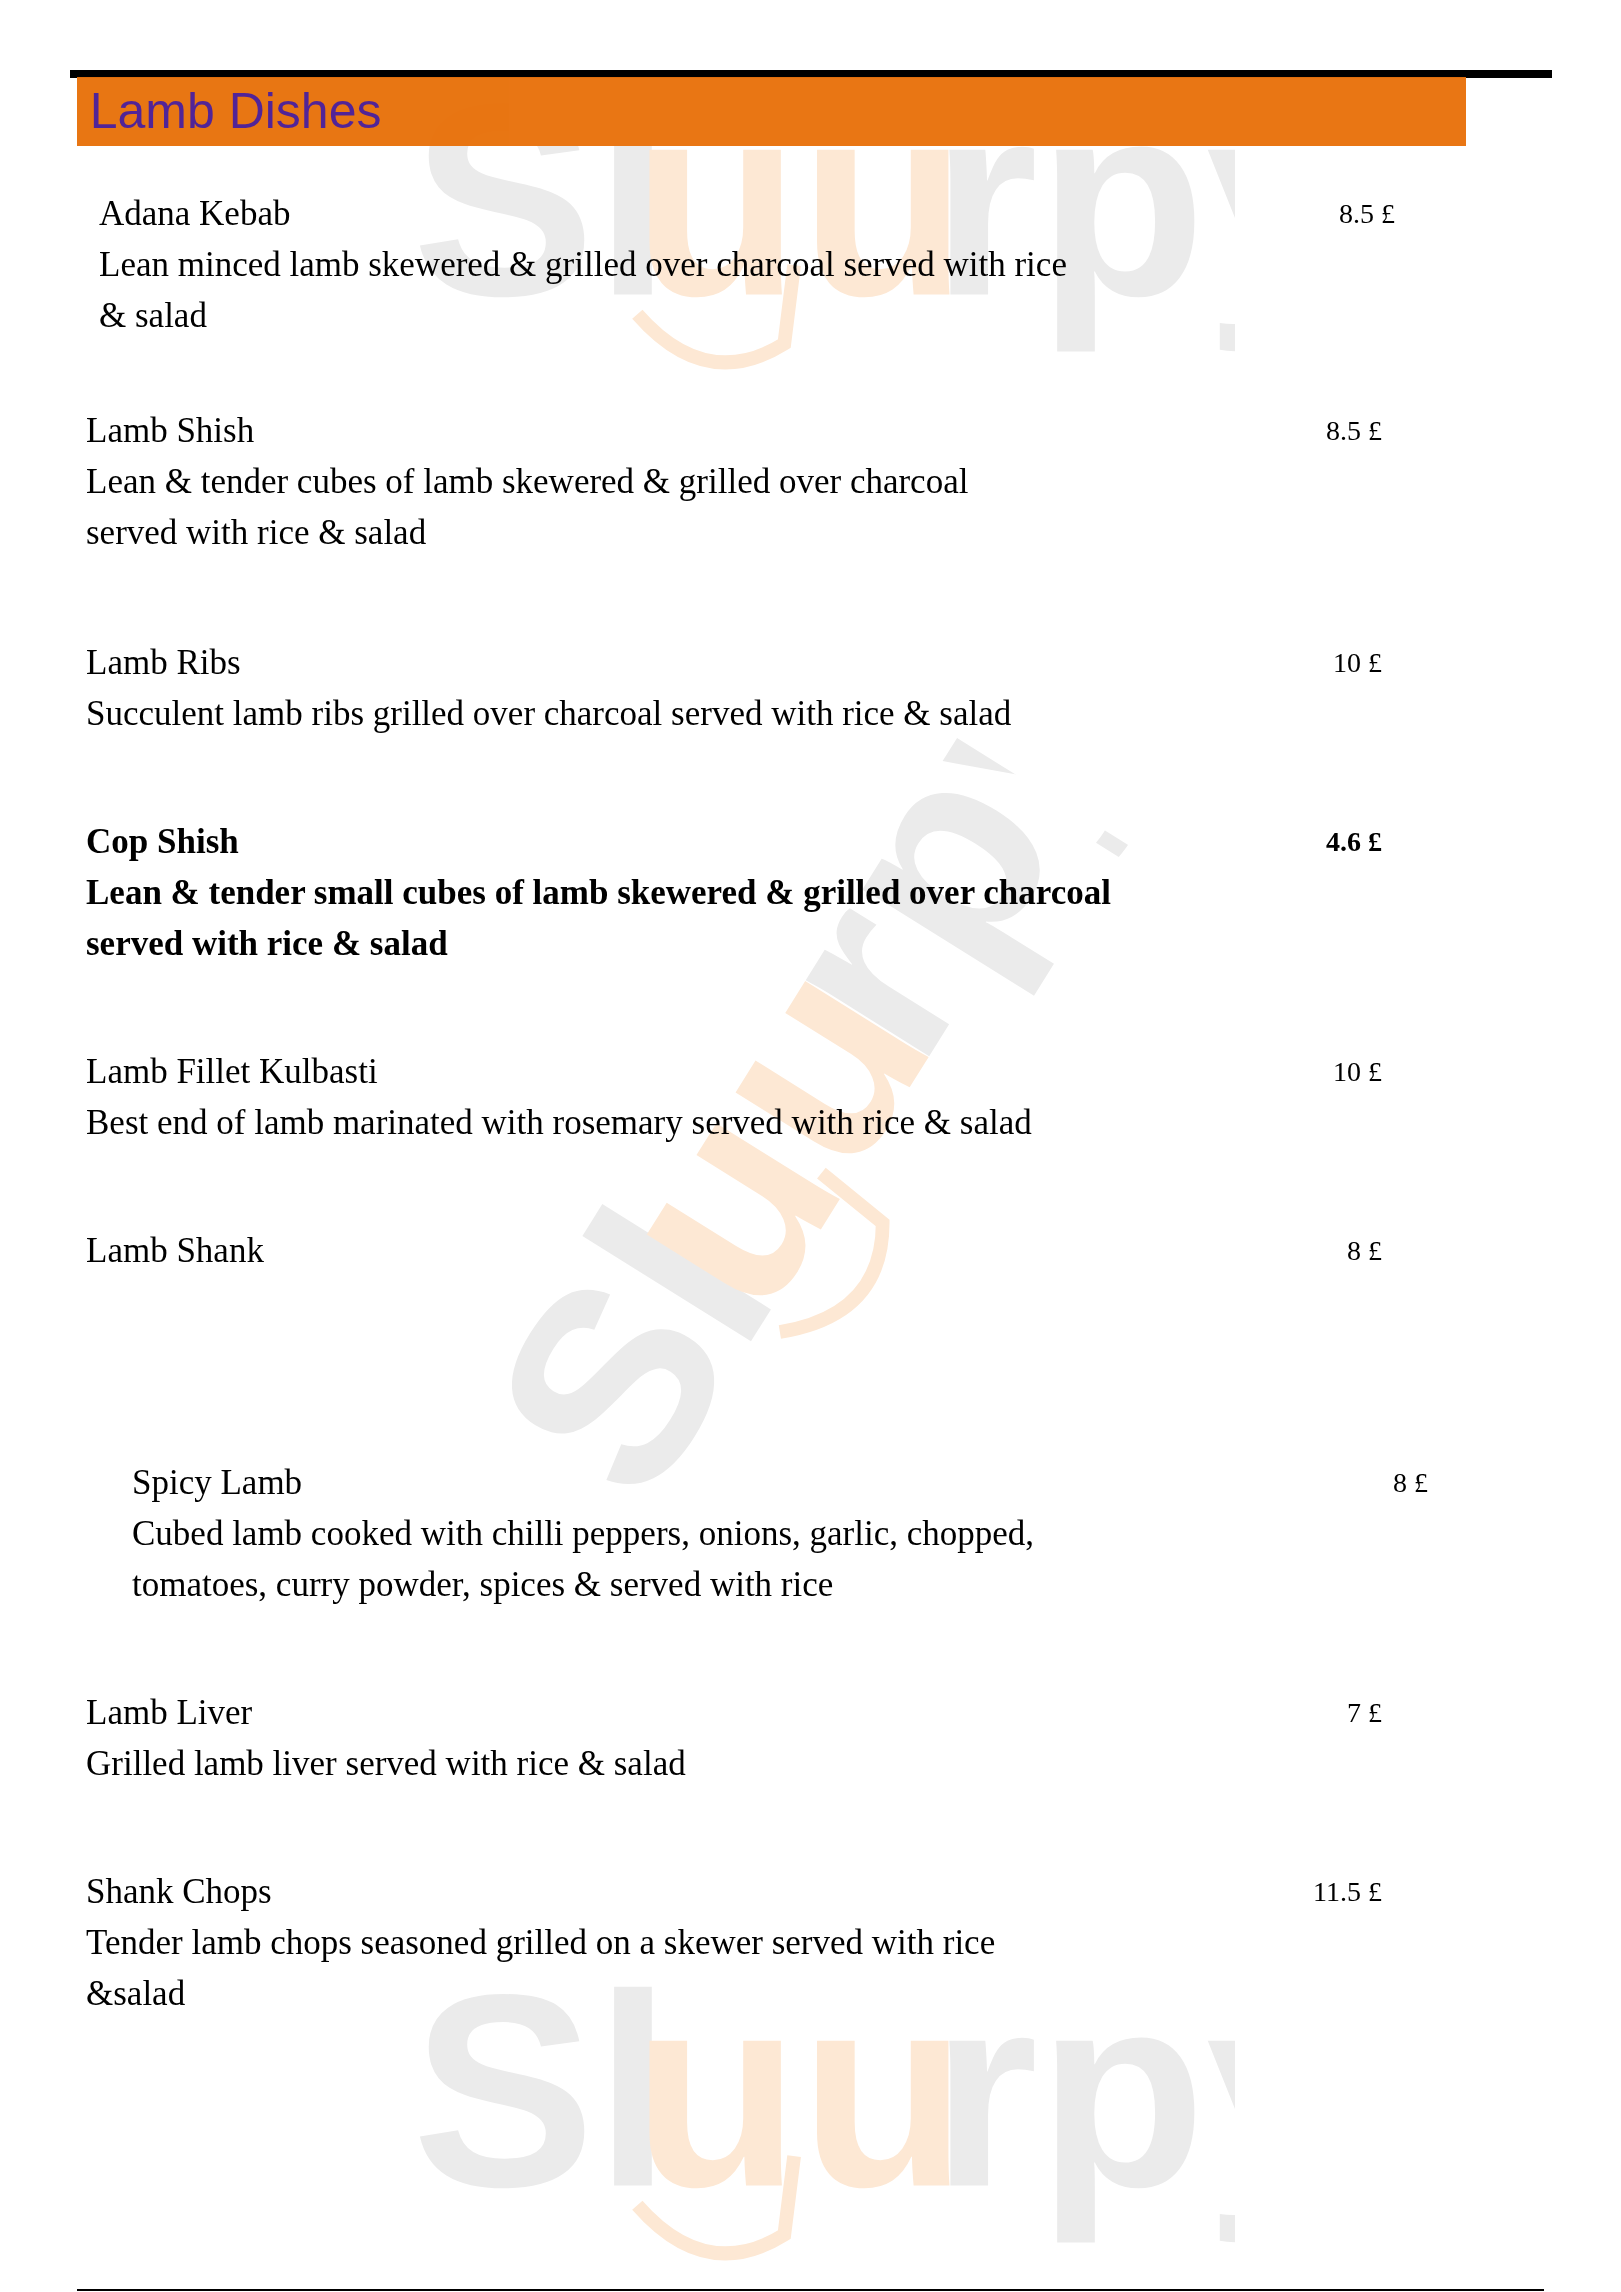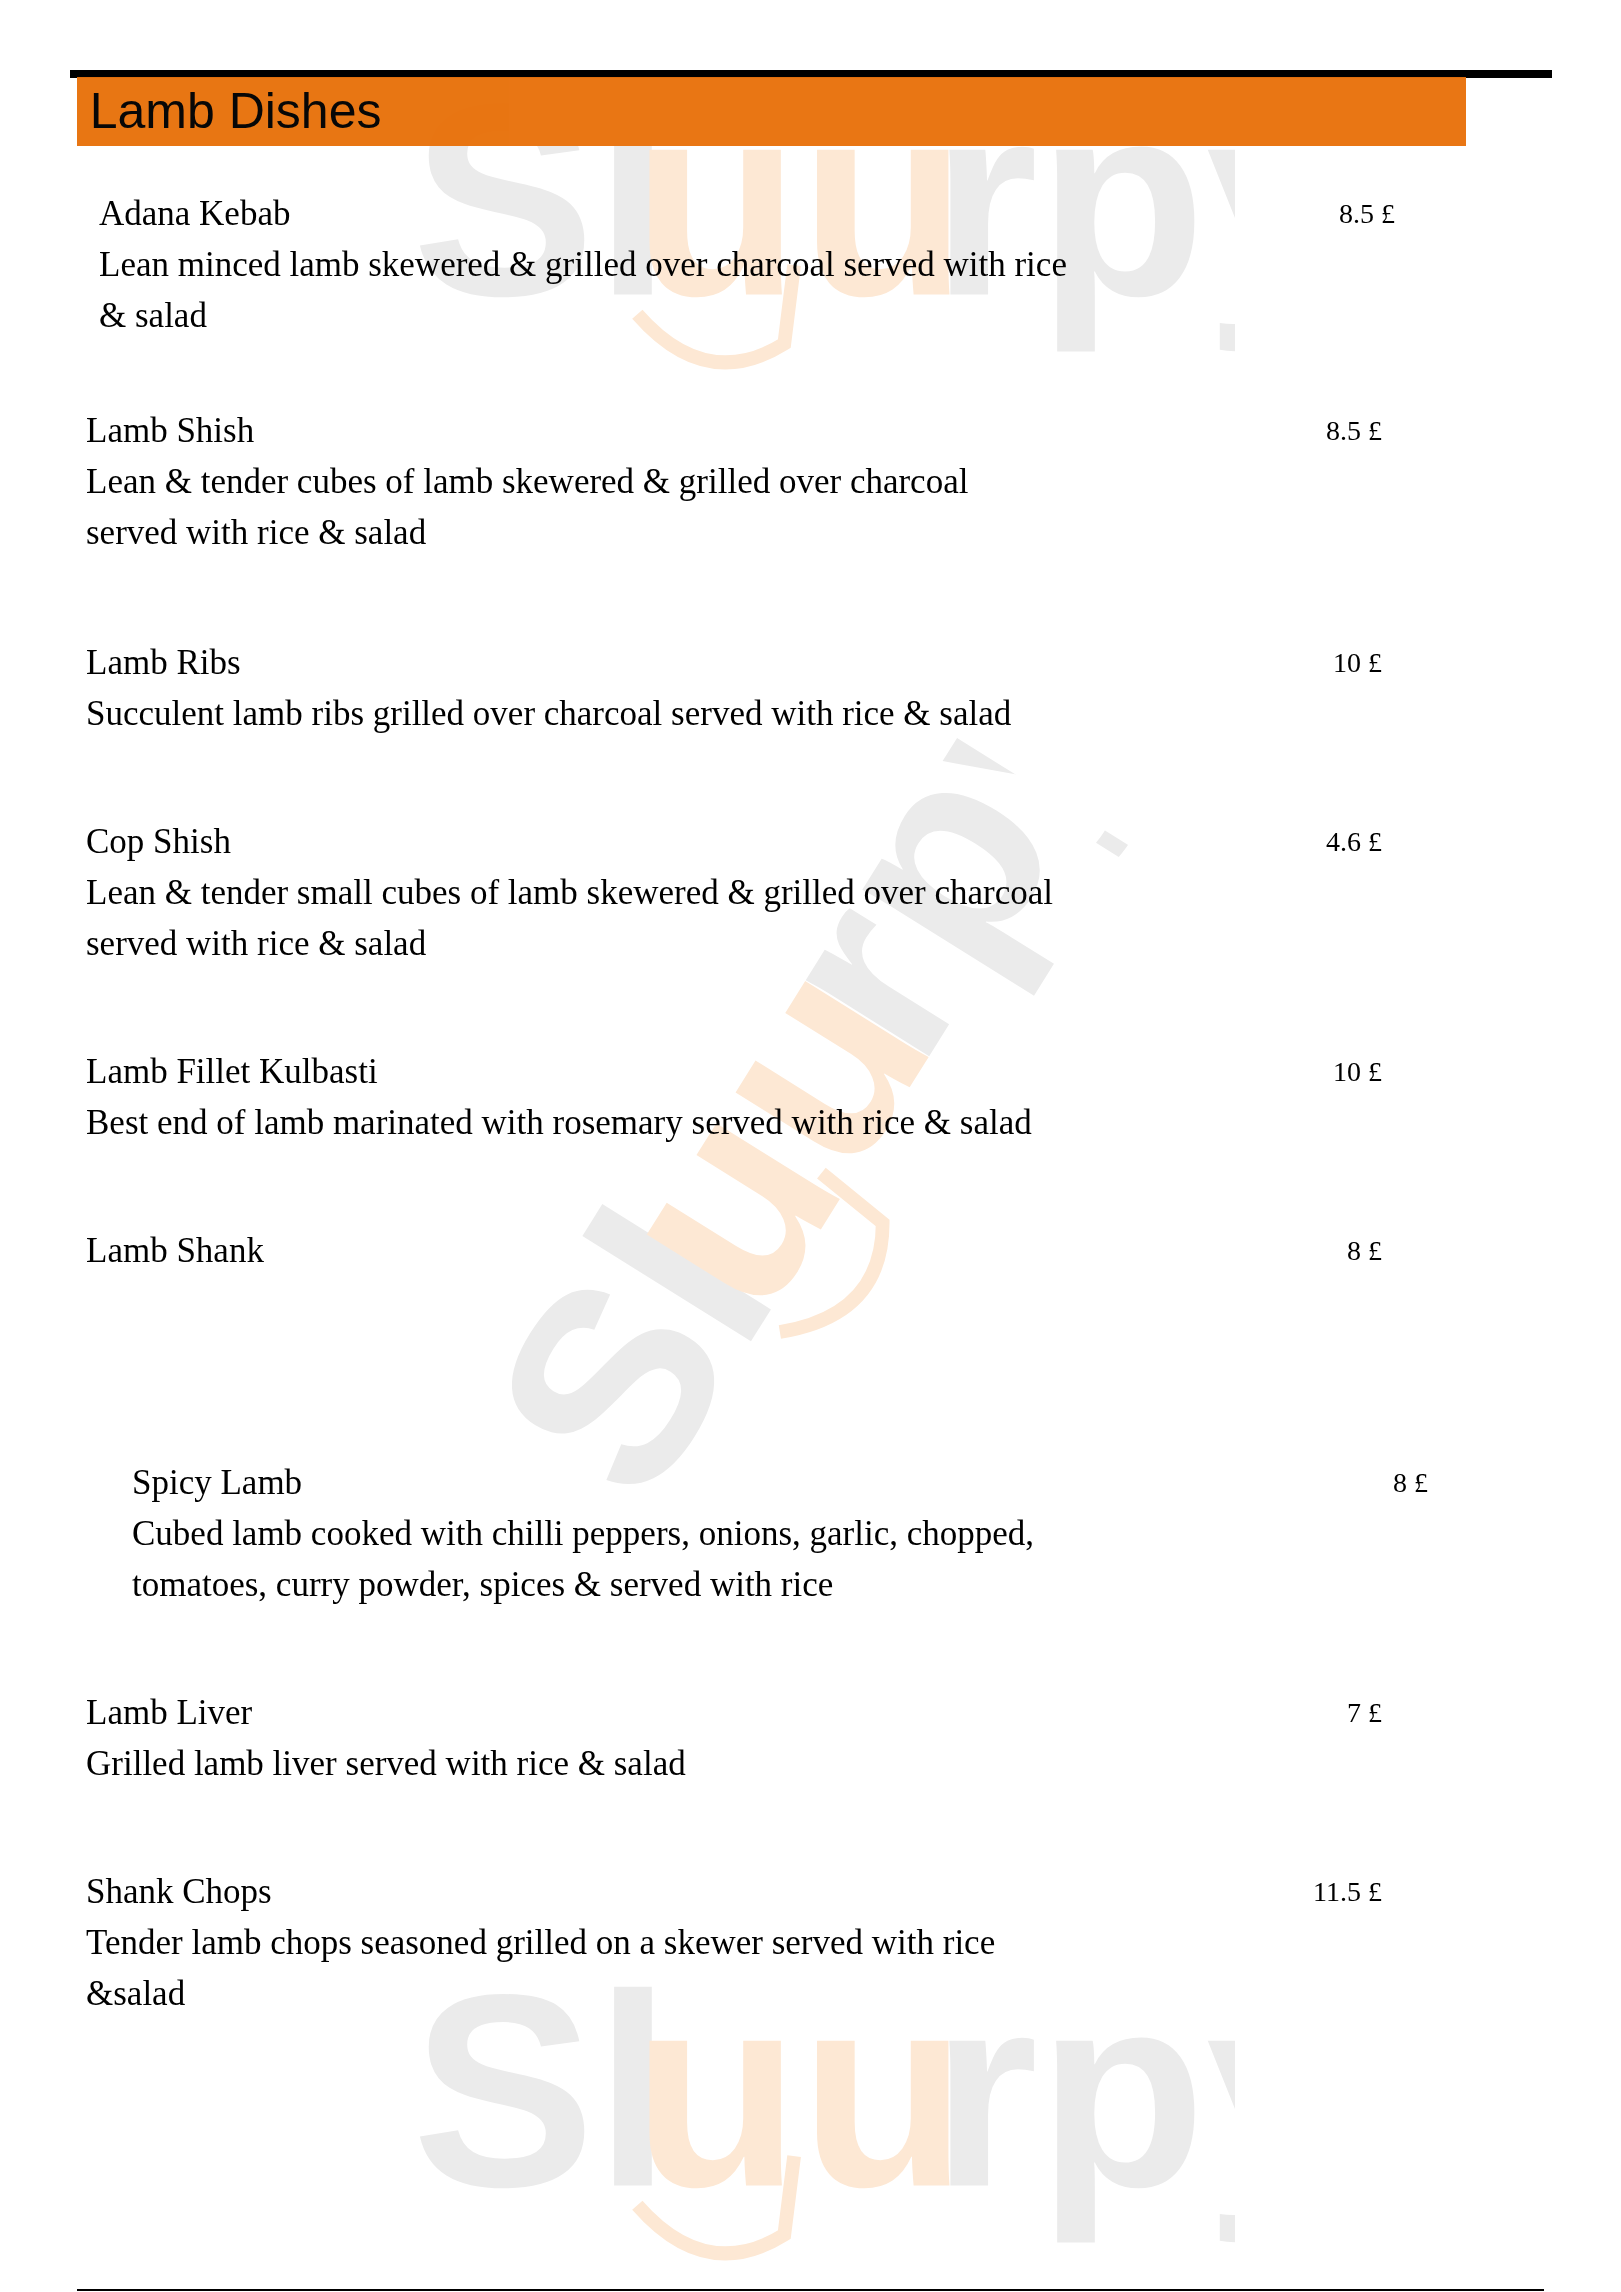--- a/index.html
+++ b/index.html
@@ -12,21 +12,21 @@
   .wm { position: absolute; pointer-events: none; z-index: 0; }
   .wm svg { display: block; }
   .top-rule { position: absolute; left: 70px; top: 70px; width: 1482px; height: 7.8px; background: #000; z-index: 2; }
   .header-bar {
     position: absolute; left: 77px; top: 77px; width: 1389px; height: 69px;
     background: #e8720c; z-index: 2; opacity: 0.97;
   }
   .header-title {
     position: absolute; left: 12.7px; top: 3.9px;
     font-family: "Liberation Sans", "DejaVu Sans", sans-serif;
-    font-size: 50px; line-height: 61px; color: #000000;
+    font-size: 50px; line-height: 61px; color: #4c1d95;
   }
   .item { position: absolute; left: 86px; width: 1296px; z-index: 3; }
   .item-name, .item-desc {
     font-size: 35px; line-height: 51px; white-space: pre-line;
   }
   .item-desc { width: 1157px; }
   .item-price {
     position: absolute; right: 0; top: 0;
     font-size: 28px; line-height: 51px; text-align: right;
   }
@@ -80,21 +80,21 @@
 served with rice &amp; salad</div>
   <div class="item-price">8.5 £</div>
 </div>
 
 <div class="item" style="top:637px;">
   <div class="item-name">Lamb Ribs</div>
   <div class="item-desc">Succulent lamb ribs grilled over charcoal served with rice &amp; salad</div>
   <div class="item-price">10 £</div>
 </div>
 
-<div class="item" style="top:816px;">
+<div class="item" style="top:816px;font-weight:bold;">
   <div class="item-name">Cop Shish</div>
   <div class="item-desc">Lean &amp; tender small cubes of lamb skewered &amp; grilled over charcoal
 served with rice &amp; salad</div>
   <div class="item-price">4.6 £</div>
 </div>
 
 <div class="item" style="top:1046px;">
   <div class="item-name">Lamb Fillet Kulbasti</div>
   <div class="item-desc">Best end of lamb marinated with rosemary served with rice &amp; salad</div>
   <div class="item-price">10 £</div>

